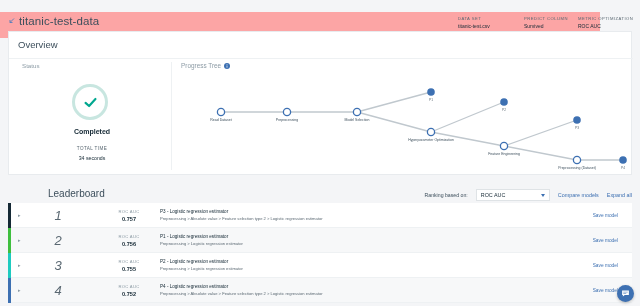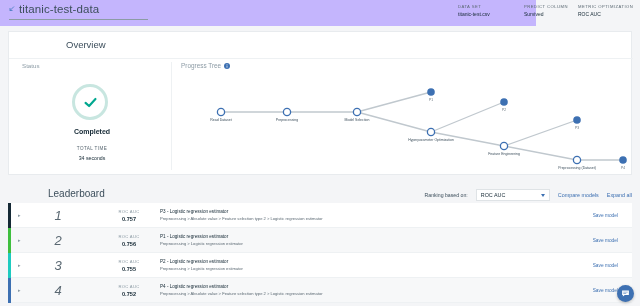--- a/index.html
+++ b/index.html
@@ -6,22 +6,22 @@
   html, body {
     width: 640px; height: 306px;
     background: #ffffff;
     font-family: "Liberation Sans", sans-serif;
     overflow: hidden;
   }
   .page { position: relative; width: 640px; height: 306px; background: #f4f5f7; }
 
   
   .header {
-    position: absolute; top: 0; left: 0; width: 536px; height: 26px;
-    background: #c4b5fd;
+    position: absolute; top: 12px; left: 0; width: 600px; height: 26px;
+    background: #fca5a5;
   }
   .hdr-title-wrap {
     position: absolute; left: 8px; top: 3px;
     display: flex; align-items: center; gap: 3px;
   }
   .back-icon { width: 8px; height: 8px; color: #4178be; display:block; }
   .hdr-title {
     font-size: 11.5px; color: #3d4f5c; letter-spacing: .1px;
     white-space: nowrap;
   }
@@ -39,21 +39,21 @@
   .meta-2 { left: 524px; }
   .meta-3 { left: 578px; }
 
   
   .overview {
     position: absolute; left: 8px; top: 31px; width: 624px; height: 144px;
     background: #ffffff; border: 1px solid #e8ebee;
   }
   .overview-title {
     position: absolute; left: 9px; top: 7px;
-    font-size: 9.5px; color: #3d4f5c; margin-left: 48px;
+    font-size: 9.5px; color: #3d4f5c;
   }
   .ov-divider {
     position: absolute; left: 0; top: 26px; width: 624px; height: 1px; background: #eef1f3;
   }
   .status-card {
     position: absolute; left: 9px; top: 30px; width: 148px; height: 110px;
   }
   .card-sub {
     font-size: 6.2px; color: #8c9ba5; margin-left: 4px;
   }

